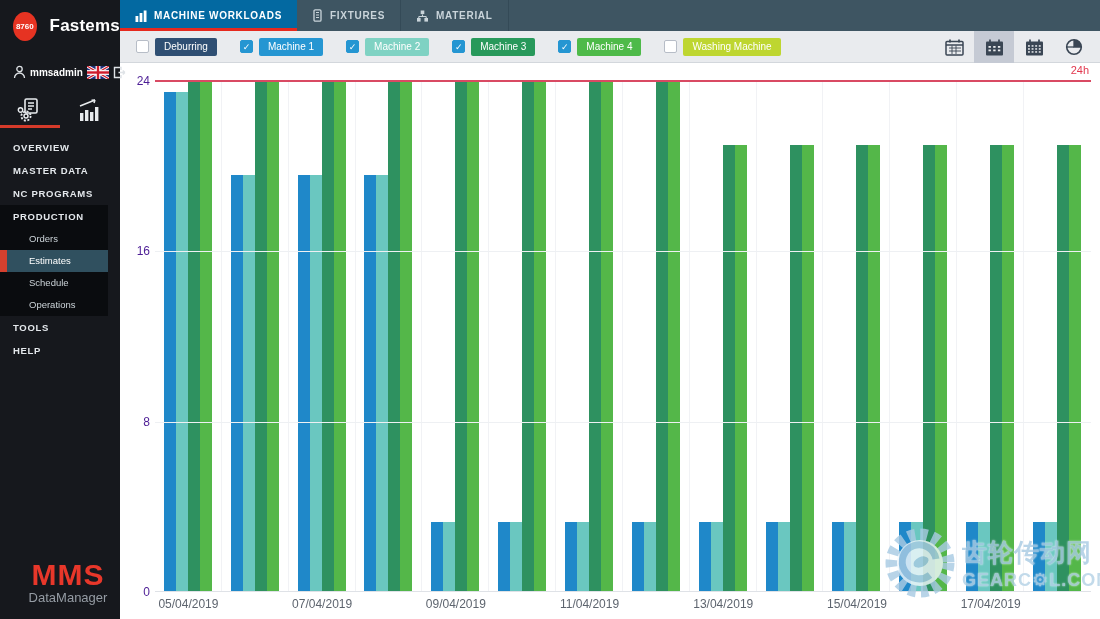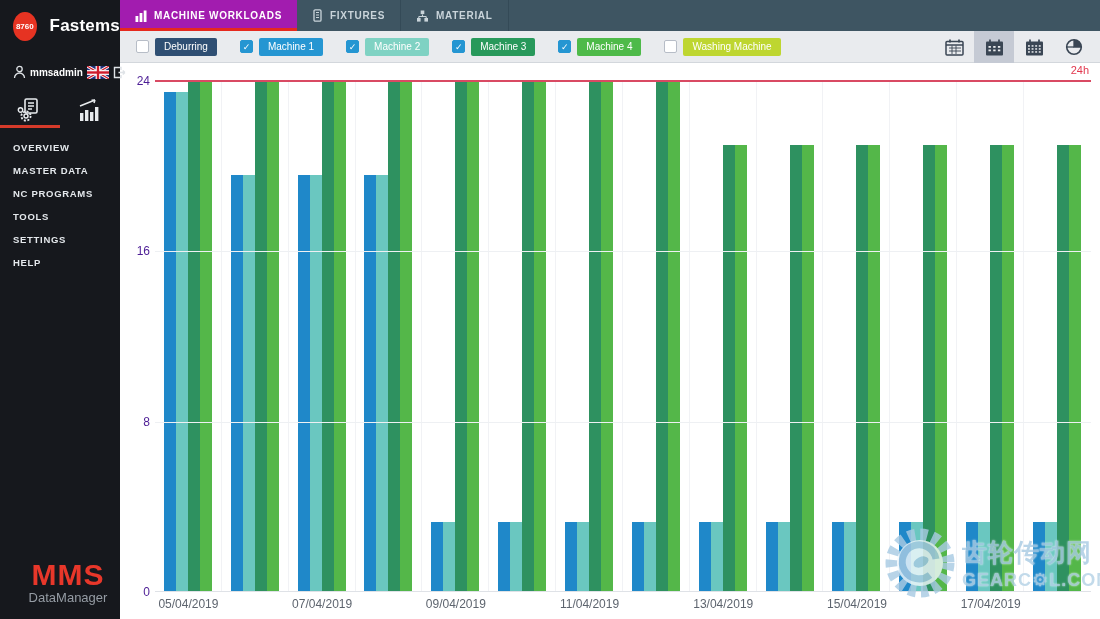--- a/index.html
+++ b/index.html
@@ -34,21 +34,21 @@
   .mms { font-size:30px; font-weight:bold; color:#e8372a; letter-spacing:1px; line-height:30px; }
   .mms-sub { font-size:13px; color:#959ca4; margin-top:0px; }
 
   
   .tabbar { position:absolute; left:120px; top:0; width:980px; height:31px;
             background:#3e5562; display:flex; }
   .tab { display:flex; align-items:center; gap:7px; padding:0 15px; font-size:10px;
          font-weight:bold; letter-spacing:.7px; color:#c9d4da; cursor:pointer;
          border-right:1px solid #344a57; }
   .tab .ticon { display:flex; }
-  .tab.active { background:#a21caf; color:#fff; border-right:none;
+  .tab.active { background:#0369a1; color:#fff; border-right:none;
                 box-shadow:inset 0 -3px 0 0 #e5291e; }
 
   
   .filterbar { position:absolute; left:120px; top:31px; width:980px; height:32px;
                background:#e9ebee; border-bottom:1px solid #d3d7dc;
                display:flex; align-items:center; padding-left:16px; }
   .filter-item { display:flex; align-items:center; margin-right:23px; cursor:pointer; }
   .cbox { width:13px; height:13px; border-radius:2px; background:#fff;
           border:1px solid #b7bdc7; margin-right:6px; display:flex;
           align-items:center; justify-content:center; font-size:9px; color:#fff; }
@@ -147,22 +147,28 @@
         </svg>
       </span>
     </div>
   </div>
   <div class="module-underline"></div>
 
   <nav class="nav" id="side-nav">
       <div class="nav-main">OVERVIEW</div>
       <div class="nav-main">MASTER DATA</div>
       <div class="nav-main">NC PROGRAMS</div>
+      <div class="nav-section">
+        <div class="nav-main">PRODUCTION</div>
+        <div class="nav-sub">Orders</div>
+        <div class="nav-sub active">Estimates</div>
+        <div class="nav-sub">Schedule</div>
+        <div class="nav-sub">Operations</div>
+      </div>
       <div class="nav-main">TOOLS</div>
-      <div class="nav-main">SETTINGS</div>
       <div class="nav-main">HELP</div>
     </nav>
 
   <div class="side-footer">
     <div class="mms">MMS</div>
     <div class="mms-sub">DataManager</div>
   </div>
 </aside>
 
 <header class="tabbar" id="tabbar">

